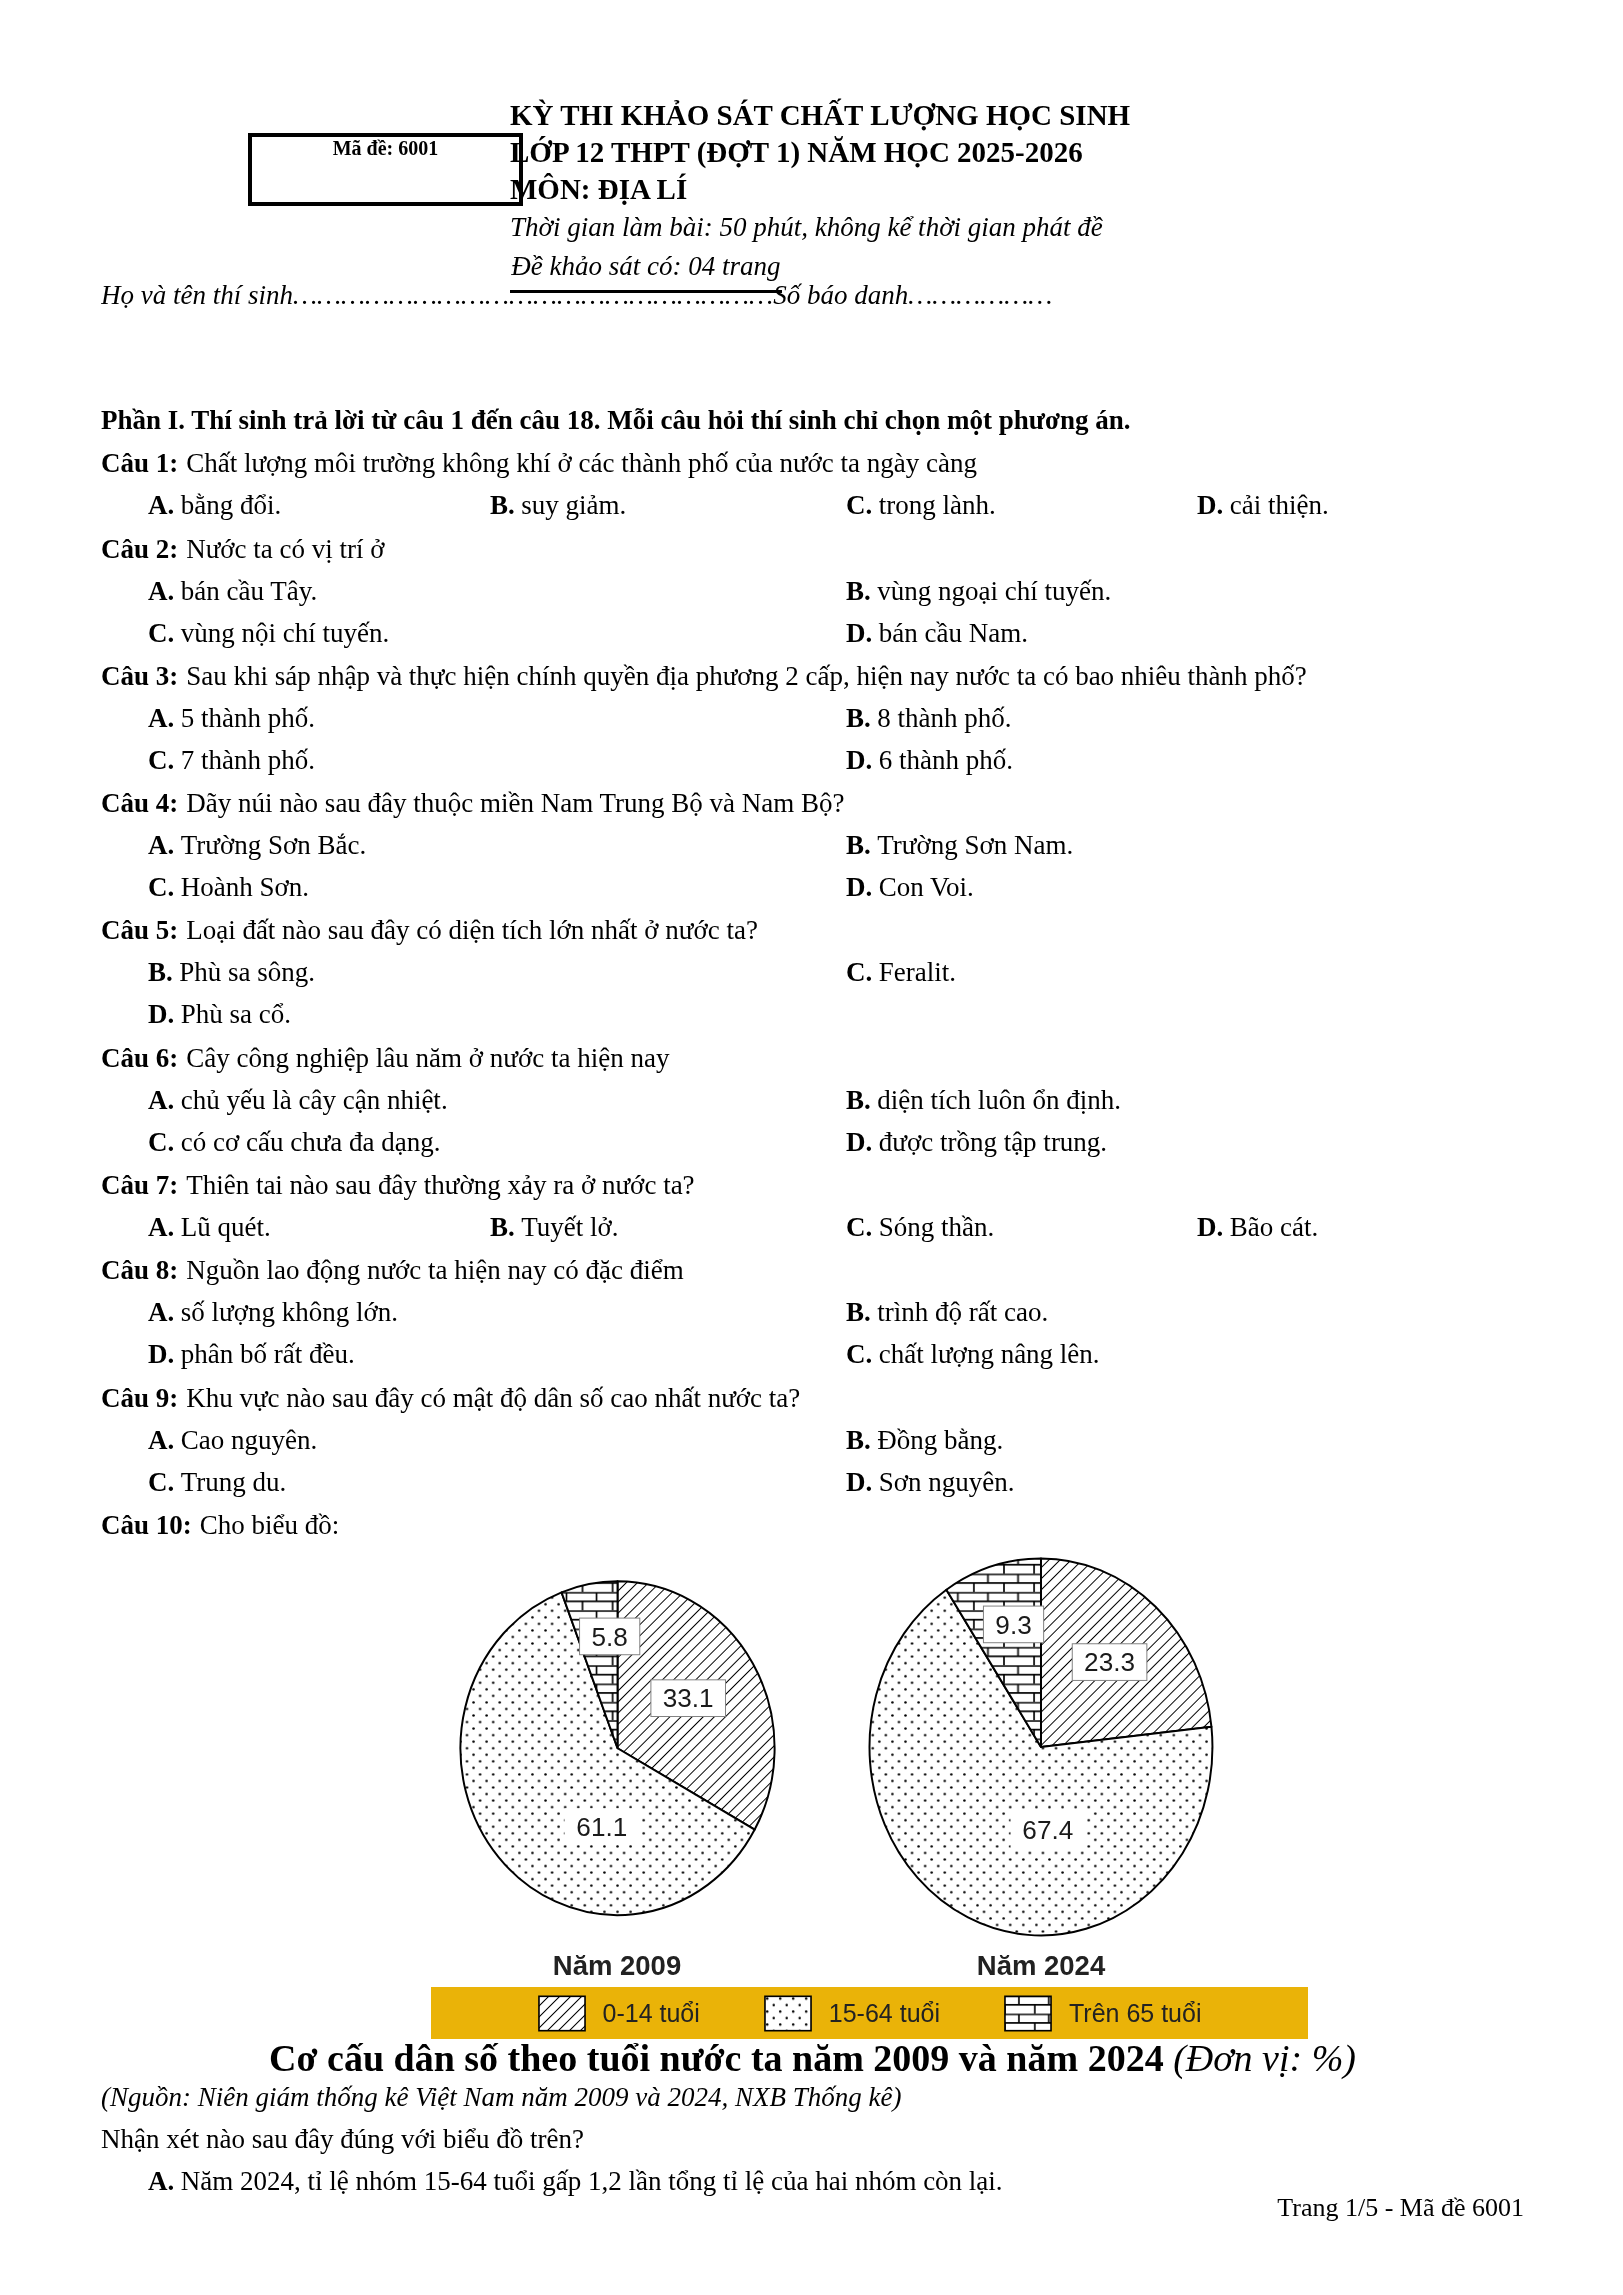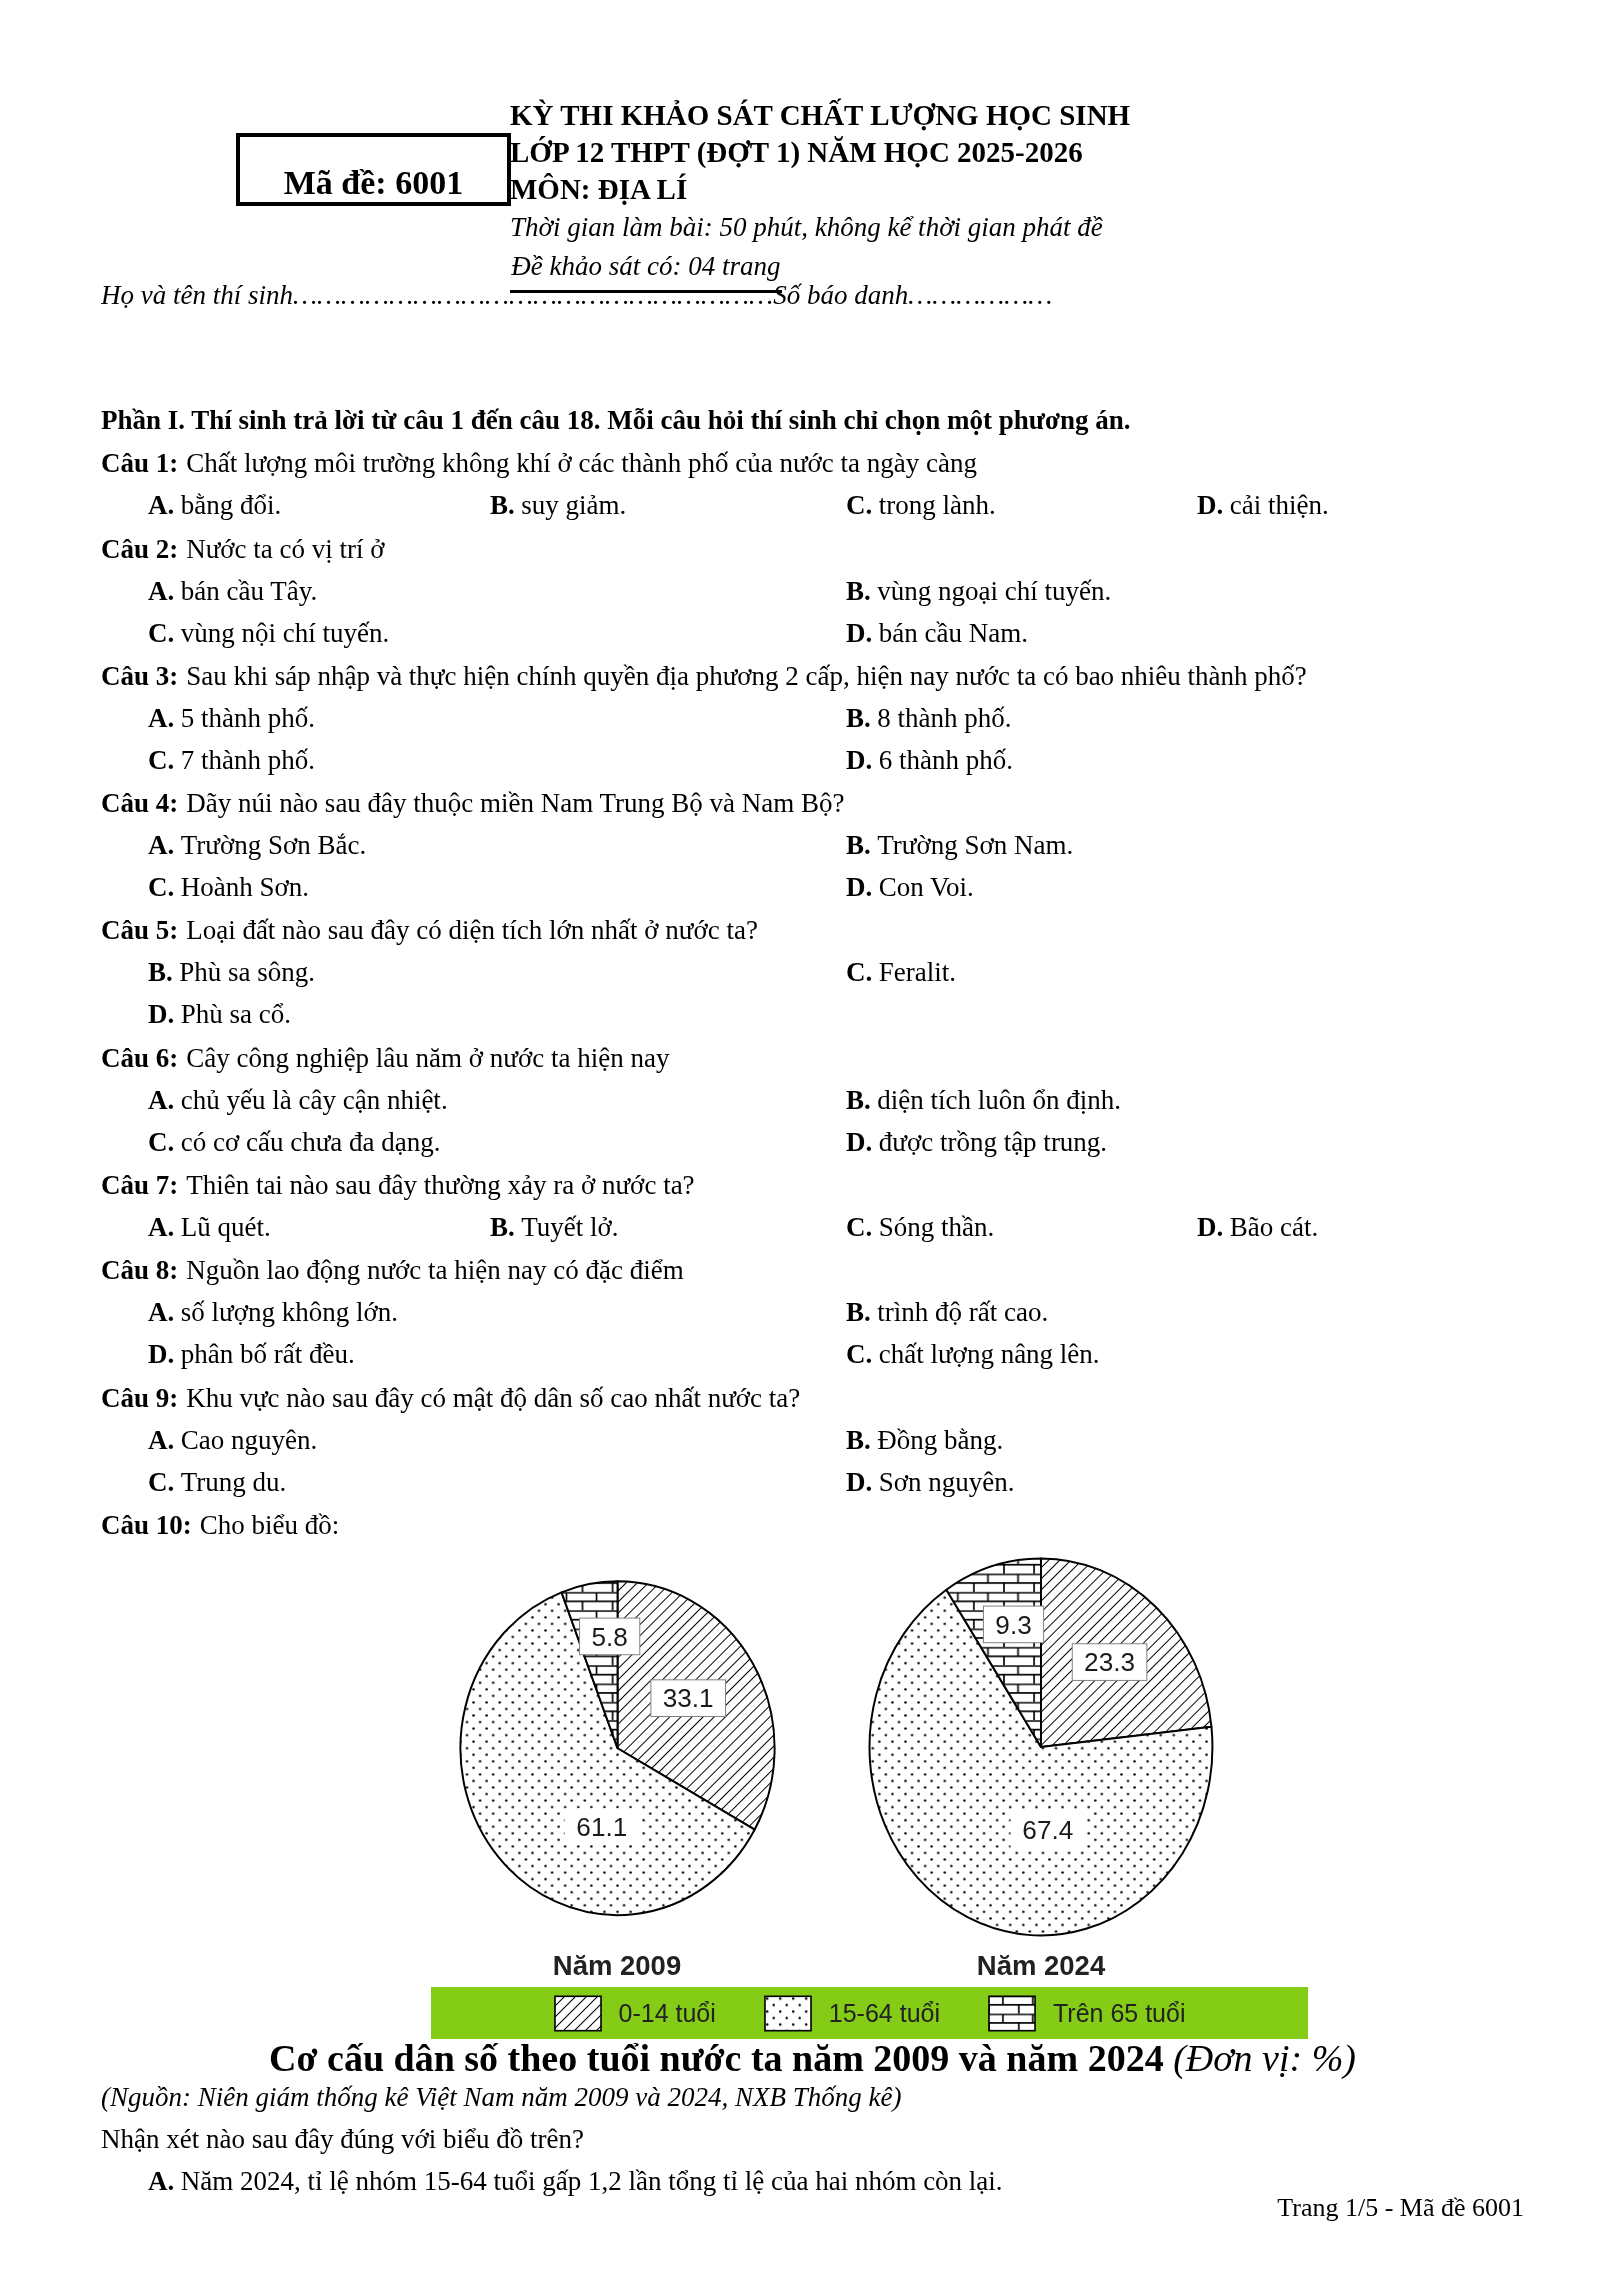--- a/index.html
+++ b/index.html
@@ -5,23 +5,23 @@
   html,body{margin:0;padding:0;background:#ffffff;}
   body{
     width:1623px;height:2295px;position:relative;
     font-family:"Liberation Serif","DejaVu Serif",serif;
     color:#000;font-size:27px;
   }
 
   
   #header{position:relative;width:1623px;height:399px;}
   .code-box{
-    position:absolute;left:236px;top:133px;width:275px;height:73px;
-    border:4.6px solid #000;display:flex;align-items:flex-end;justify-content:center;
-    font-weight:bold;font-size:34px;box-sizing:border-box;
+    position:absolute;left:248px;top:133px;width:275px;height:73px;
+    border:4.6px solid #000;display:flex;align-items:flex-start;justify-content:center;
+    font-weight:bold;font-size:20px;box-sizing:border-box;
   }
   .title-block{
     position:absolute;left:510px;top:73px;width:1007px;text-align:left;margin-top:24px;
   }
   .title-block .t{font-weight:bold;font-size:29px;line-height:37px;}
   .title-block .s{font-style:italic;font-size:27px;line-height:39px;}
   .underlined{border-bottom:3.3px solid #000;padding:0 1.3px 3.9px 1.3px;display:inline-block;}
   .name-line{
     position:absolute;left:101px;top:280px;width:1423px;
     font-style:italic;font-size:27px;white-space:nowrap;overflow:hidden;
@@ -38,22 +38,22 @@
   .letter{font-weight:bold;margin-right:6.5px;}
 
   
   .figure{margin-left:330px;width:877px;margin-top:9.2px;}
   .figure svg{display:block;}
   .years{position:relative;height:34px;margin-top:1.3px;
     font-family:"Liberation Sans","DejaVu Sans",sans-serif;font-size:27.5px;line-height:34px;color:#222;font-weight:bold;}
   .year{position:absolute;transform:translateX(-50%);top:0;}
   .year-1{left:186px;} .year-2{left:610px;}
   .legend{
-    margin-top:3.9px;height:52px;background:#84cc16;
-    display:flex;align-items:center;justify-content:center;gap:48px;
+    margin-top:3.9px;height:52px;background:#eab308;
+    display:flex;align-items:center;justify-content:center;gap:64px;
     font-family:"Liberation Sans","DejaVu Sans",sans-serif;font-size:25px;color:#222;
   }
   .legend-item{display:flex;align-items:center;gap:17px;}
 
   .cap1{text-align:center;font-size:38px;line-height:38px;margin-top:0;}
   .cap1 .main-cap{font-weight:bold;}
   .cap1 .unit{font-style:italic;}
   .cap2{text-align:left;font-style:italic;font-size:27px;line-height:41px;}
   .followup{line-height:42px;}
   .single-opt{padding-left:47px;line-height:42px;}

